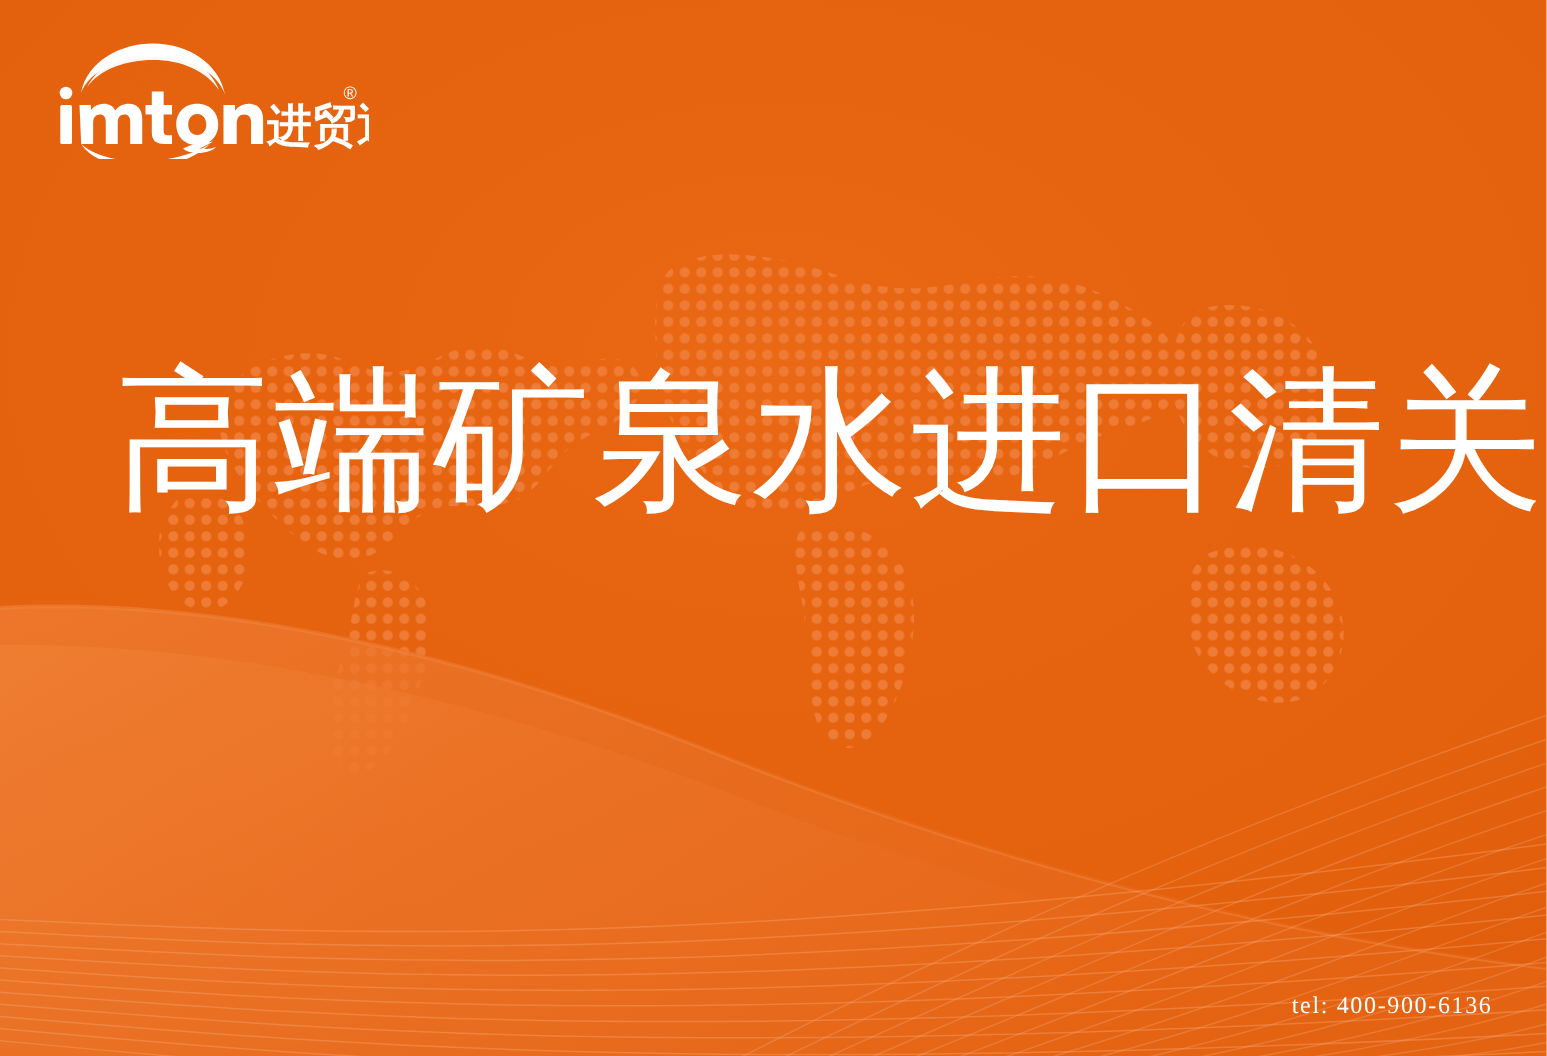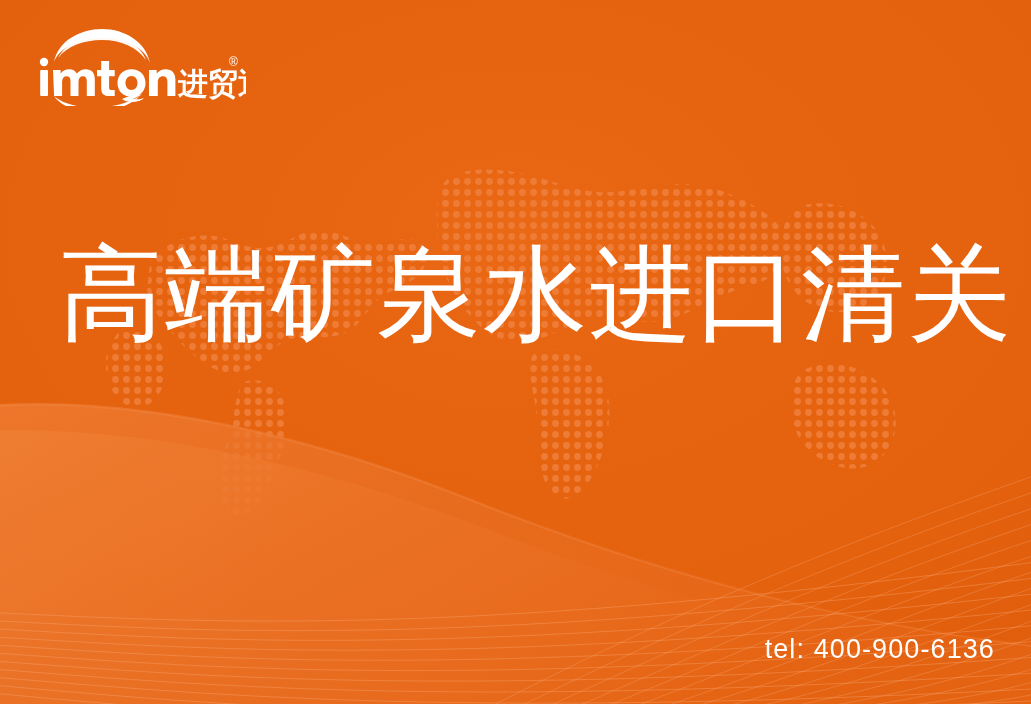--- a/index.html
+++ b/index.html
@@ -30,42 +30,43 @@
     z-index:40;
   }
   #logo svg { display:block; width:210px; height:80px; }
 
   
   #headline {
     position:absolute;
     left:0; right:0;
     top:228px;
     z-index:30;
-    text-align:center;
+    text-align:right;
     color:#ffffff;
     font-weight:300;
     font-size:104px;
     line-height:132px;
     letter-spacing:2px;
     white-space:nowrap;
     padding-left:41px;
   }
   #headline .hl-line { display:block; }
 
   
   #phone {
     position:absolute;
     right:36px;
-    top:634px;
+    top:662px;
     z-index:35;
     color:#ffffff;
-    font-size:27px;
+    font-size:16px;
     font-weight:400;
     letter-spacing:1.1px;
     white-space:nowrap;
+    font-family:Liberation Serif, serif;
   }
 </style>
 </head>
 <body>
 
 <div id="banner">
 
   <div class="layer">
     <svg viewBox="0 0 1031 704" preserveAspectRatio="none" aria-hidden="true">
       <defs>

